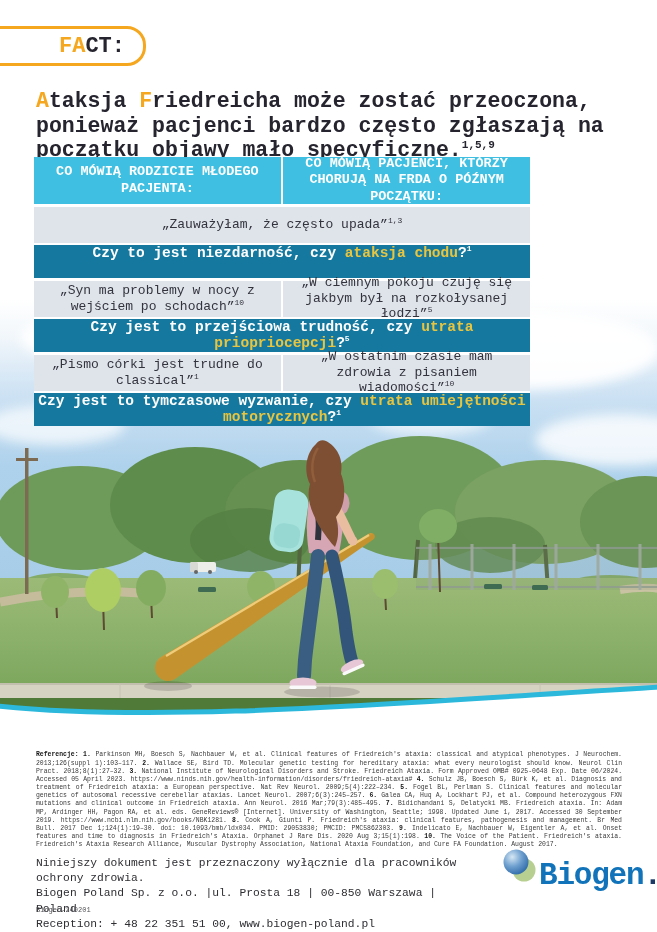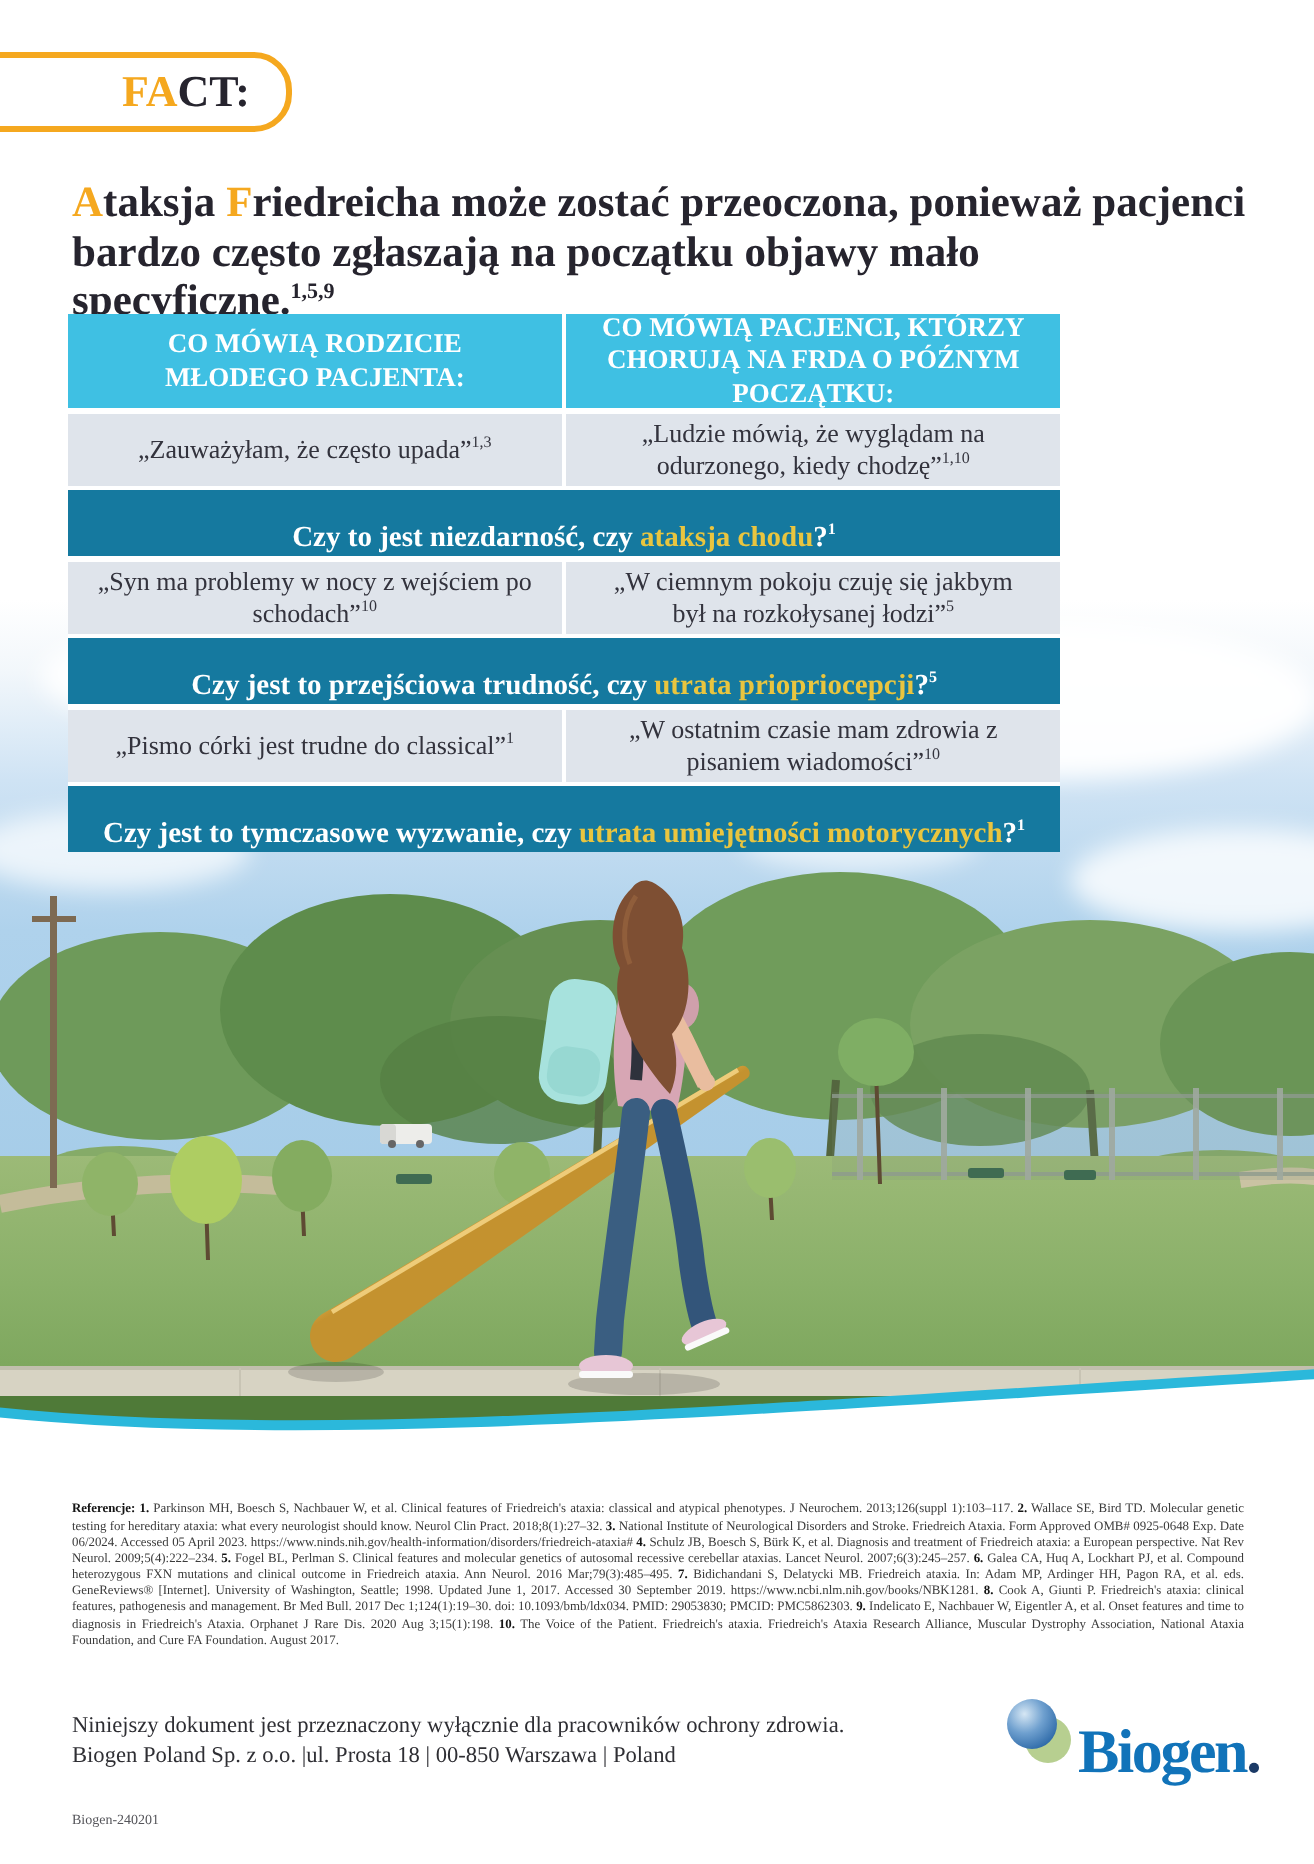--- a/index.html
+++ b/index.html
@@ -1,17 +1,17 @@
 <!DOCTYPE html>
 <html lang="pl"><head>
 <meta charset="utf-8">
 <style>
   html,body{margin:0;padding:0;background:#fff;}
   .page{position:relative;width:657px;height:932px;background:#fff;overflow:hidden;
-        font-family:Liberation Serif, serif;}
+        font-family:Liberation Mono, monospace;}
 
   
   .fact-badge{position:absolute;top:26px;left:-24px;height:34px;width:146px;
     border:3px solid #F5A81F;border-radius:19px;display:flex;align-items:center;
     justify-content:flex-end;padding-right:18px;font-weight:bold;font-size:22px;background:#fff;}
   .fact-fa{color:#F5A81F}
   .fact-ct{color:#26242E}
 
   
   .headline{position:absolute;top:75px;left:36px;width:588px;font-size:21.5px;
@@ -27,21 +27,21 @@
     flex-direction:column;gap:2.5px;background:#fff;}
   .thead{display:flex;gap:2.5px;height:47px;}
   .th{flex:1;background:#3FC0E3;color:#fff;font-weight:bold;font-size:13.5px;
     line-height:16.5px;display:flex;align-items:center;justify-content:center;
     text-align:center;padding:0 16px;}
   .trow{display:flex;gap:2.5px;height:36px;}
   .td{flex:1;background:#DFE4EB;color:#33333D;font-size:13px;line-height:15.5px;
     display:flex;align-items:center;justify-content:center;text-align:center;padding:0 14px;}
   .td sup,.qrow sup{font-size:8px;vertical-align:super;line-height:0;}
   .qrow{height:33px;background:#15799F;color:#fff;font-size:14.5px;font-weight:bold;
-    display:flex;align-items:flex-end;justify-content:center;text-align:center;}
+    display:flex;align-items:flex-start;justify-content:center;text-align:center;}
   .q-hl{color:#E9C53F;}
 
   
   .refs{position:absolute;top:745px;left:36px;width:586px;font-size:6.45px;
     line-height:8.15px;color:#3A3A3A;text-align:justify;}
   .refs b{color:#151515;}
   .ref-item{white-space:normal;}
 
   
   .footer{position:absolute;top:856px;left:36px;width:440px;font-size:11.3px;
@@ -212,23 +212,20 @@
   <div class="grid">
     <div class="thead">
       <div class="th">CO MÓWIĄ RODZICIE MŁODEGO PACJENTA:</div>
       <div class="th">CO MÓWIĄ PACJENCI, KTÓRZY CHORUJĄ NA FRDA O PÓŹNYM POCZĄTKU:</div>
     </div>
 
     <div class="trow">
       <div class="td">
           <span><span>„Zauważyłam, że często upada”</span><sup>1,3</sup></span>
         </div>
-      <div class="td">
-          <span><span>„Ludzie mówią, że wyglądam na odurzonego, kiedy chodzę”</span><sup>1,10</sup></span>
-        </div>
     </div>
 
     <div class="qrow">
       <span><span>Czy to jest niezdarność, czy </span><span class="q-hl">ataksja chodu</span><span>?</span><sup>1</sup></span>
     </div>
 
     <div class="trow">
       <div class="td">
           <span><span>„Syn ma problemy w nocy z wejściem po schodach”</span><sup>10</sup></span>
         </div>
@@ -256,20 +253,21 @@
   </div>
 
   <p class="refs">
     <b>Referencje:</b>
     <span><span class="ref-item"><b>1.</b> <span>Parkinson MH, Boesch S, Nachbauer W, et al. Clinical features of Friedreich's ataxia: classical and atypical phenotypes. J Neurochem. 2013;126(suppl 1):103–117.</span> </span><span class="ref-item"><b>2.</b> <span>Wallace SE, Bird TD. Molecular genetic testing for hereditary ataxia: what every neurologist should know. Neurol Clin Pract. 2018;8(1):27–32.</span> </span><span class="ref-item"><b>3.</b> <span>National Institute of Neurological Disorders and Stroke. Friedreich Ataxia. Form Approved OMB# 0925-0648 Exp. Date 06/2024. Accessed 05 April 2023. https://www.ninds.nih.gov/health-information/disorders/friedreich-ataxia#</span> </span><span class="ref-item"><b>4.</b> <span>Schulz JB, Boesch S, Bürk K, et al. Diagnosis and treatment of Friedreich ataxia: a European perspective. Nat Rev Neurol. 2009;5(4):222–234.</span> </span><span class="ref-item"><b>5.</b> <span>Fogel BL, Perlman S. Clinical features and molecular genetics of autosomal recessive cerebellar ataxias. Lancet Neurol. 2007;6(3):245–257.</span> </span><span class="ref-item"><b>6.</b> <span>Galea CA, Huq A, Lockhart PJ, et al. Compound heterozygous FXN mutations and clinical outcome in Friedreich ataxia. Ann Neurol. 2016 Mar;79(3):485–495.</span> </span><span class="ref-item"><b>7.</b> <span>Bidichandani S, Delatycki MB. Friedreich ataxia. In: Adam MP, Ardinger HH, Pagon RA, et al. eds. GeneReviews® [Internet]. University of Washington, Seattle; 1998. Updated June 1, 2017. Accessed 30 September 2019. https://www.ncbi.nlm.nih.gov/books/NBK1281.</span> </span><span class="ref-item"><b>8.</b> <span>Cook A, Giunti P. Friedreich's ataxia: clinical features, pathogenesis and management. Br Med Bull. 2017 Dec 1;124(1):19–30. doi: 10.1093/bmb/ldx034. PMID: 29053830; PMCID: PMC5862303.</span> </span><span class="ref-item"><b>9.</b> <span>Indelicato E, Nachbauer W, Eigentler A, et al. Onset features and time to diagnosis in Friedreich's Ataxia. Orphanet J Rare Dis. 2020 Aug 3;15(1):198.</span> </span><span class="ref-item"><b>10.</b> <span>The Voice of the Patient. Friedreich's ataxia. Friedreich's Ataxia Research Alliance, Muscular Dystrophy Association, National Ataxia Foundation, and Cure FA Foundation. August 2017.</span> </span></span>
   </p>
 
   <div class="footer">
     <div>Niniejszy dokument jest przeznaczony wyłącznie dla pracowników ochrony zdrowia.</div>
     <div>Biogen Poland Sp. z o.o. |ul. Prosta 18 | 00-850 Warszawa | Poland</div>
+    <div>Reception: + 48 22 351 51 00, www.biogen-poland.pl</div>
   </div>
   <div class="doc-code">Biogen-240201</div>
 
   <div class="logo">
     <svg width="36" height="36" viewBox="0 0 36 36">
       <defs>
         <radialGradient id="sphere" cx="0.35" cy="0.3" r="0.85">
           <stop offset="0" stop-color="#D6E7F4"></stop>
           <stop offset="0.45" stop-color="#6FA0CF"></stop>
           <stop offset="1" stop-color="#1D5C9E"></stop>

